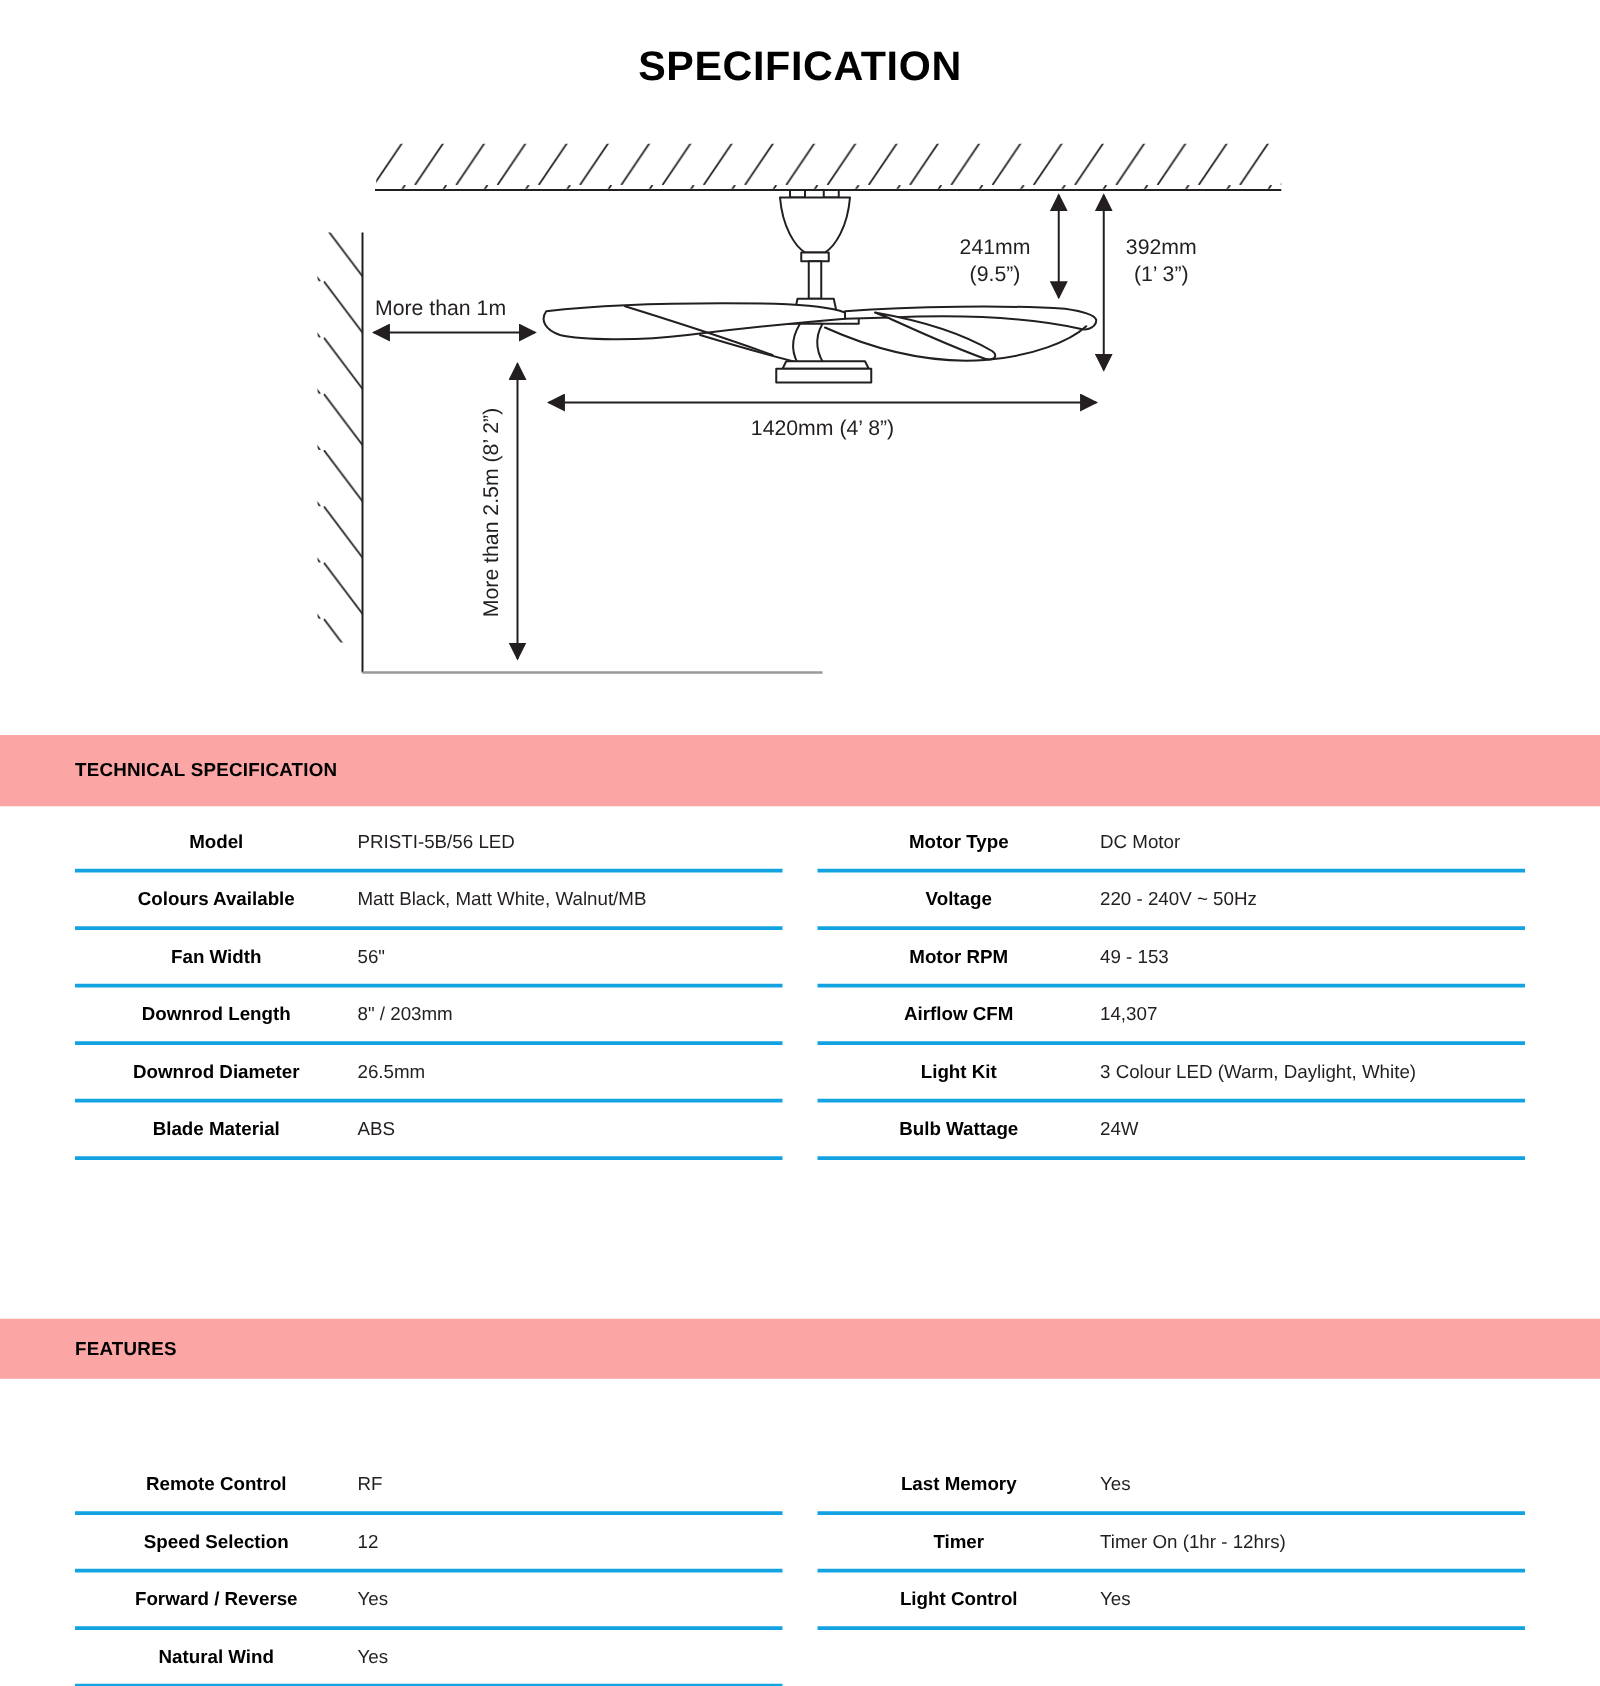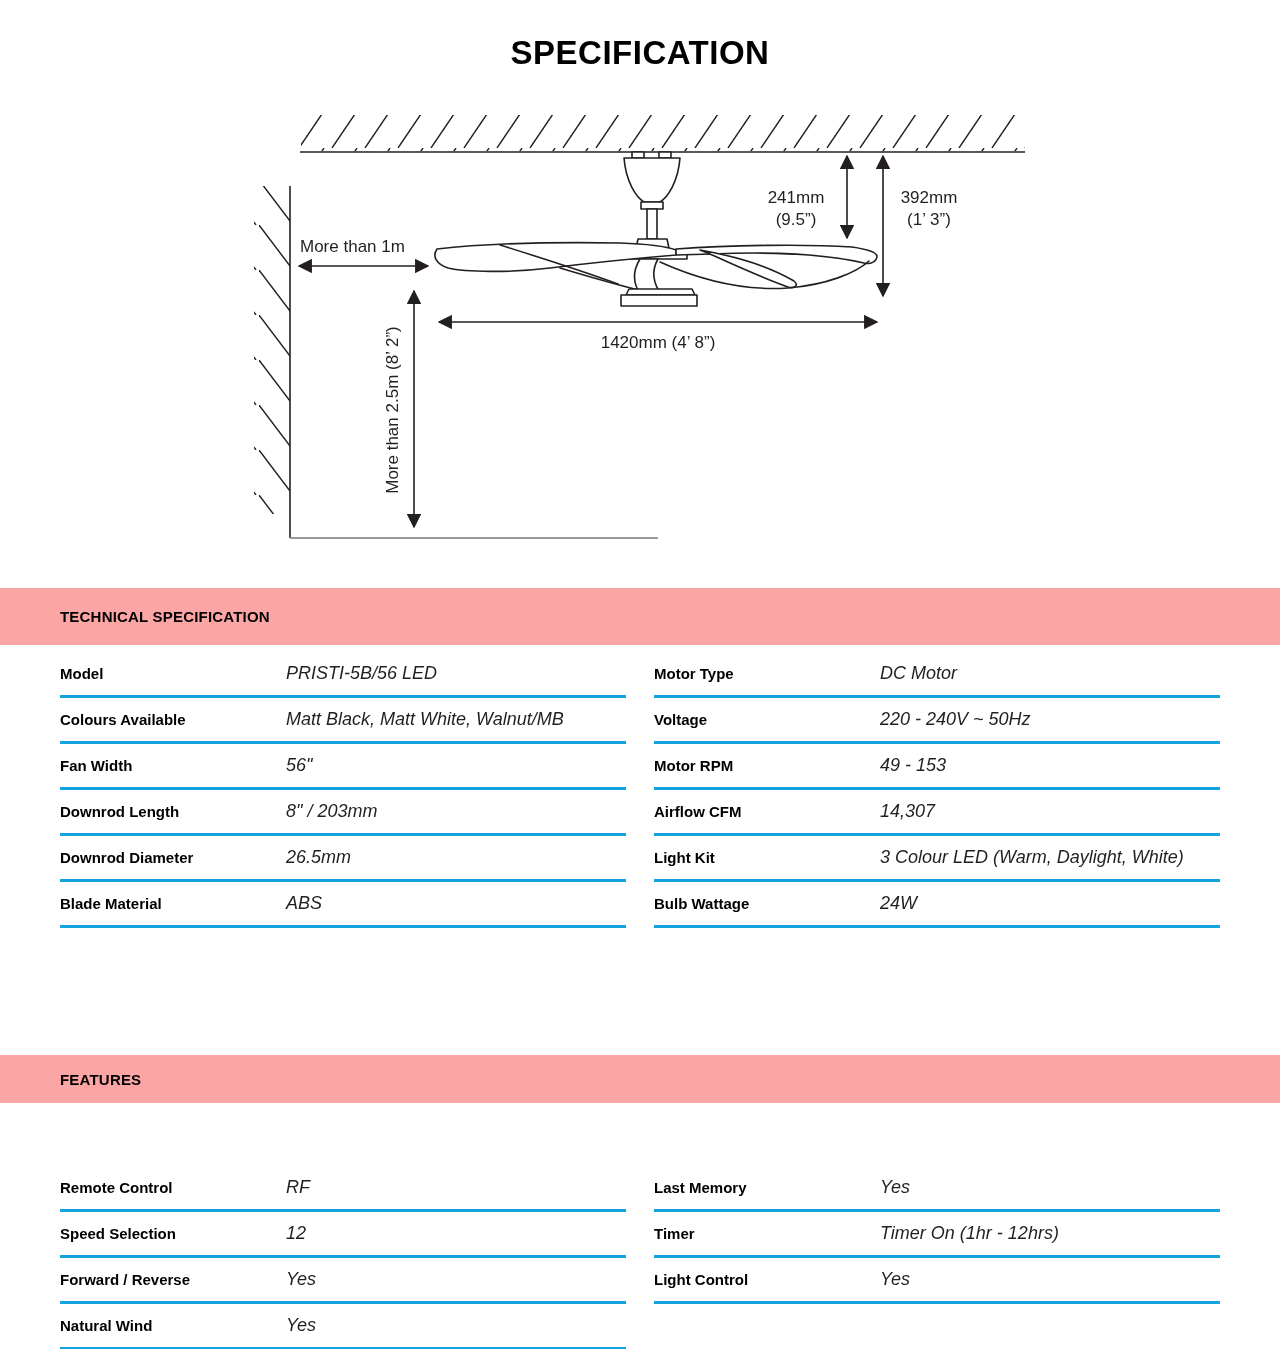--- a/index.html
+++ b/index.html
@@ -23,35 +23,35 @@
     background:#fca5a5;
     display:flex; align-items:center;
     padding-left:60px;
   }
   .band-title { font-size:15px; font-weight:bold; color:#000; letter-spacing:.2px; }
   .band-tech { top:588px; }
   .band-feat { top:1055px; height:48px; }
 
   .spec-tables {
     position:absolute; left:60px; width:1160px;
-    display:flex; gap:28px;
+    display:flex; gap:28px;text-align:center;
   }
   .tech-tables { top:652px; }
   .feat-tables { top:1166px; }
   .spec-col { width:566px; }
   .spec-row {
     height:46px;
     border-bottom:3px solid #14a3e1;
     display:flex; align-items:center;
   }
   .spec-label {
     flex:0 0 226px;
     font-size:15px; font-weight:bold; color:#000;
   }
-  .spec-value { font-size:18px; color:#231f20;font-style:italic; }
+  .spec-value { font-size:15px; color:#231f20; }
 
   svg text {
     font-family:"Liberation Sans", sans-serif;
     font-size:17px; fill:#231f20;
   }
 </style>
 </head>
 <body>
 
 <h1 class="page-title">SPECIFICATION</h1>

